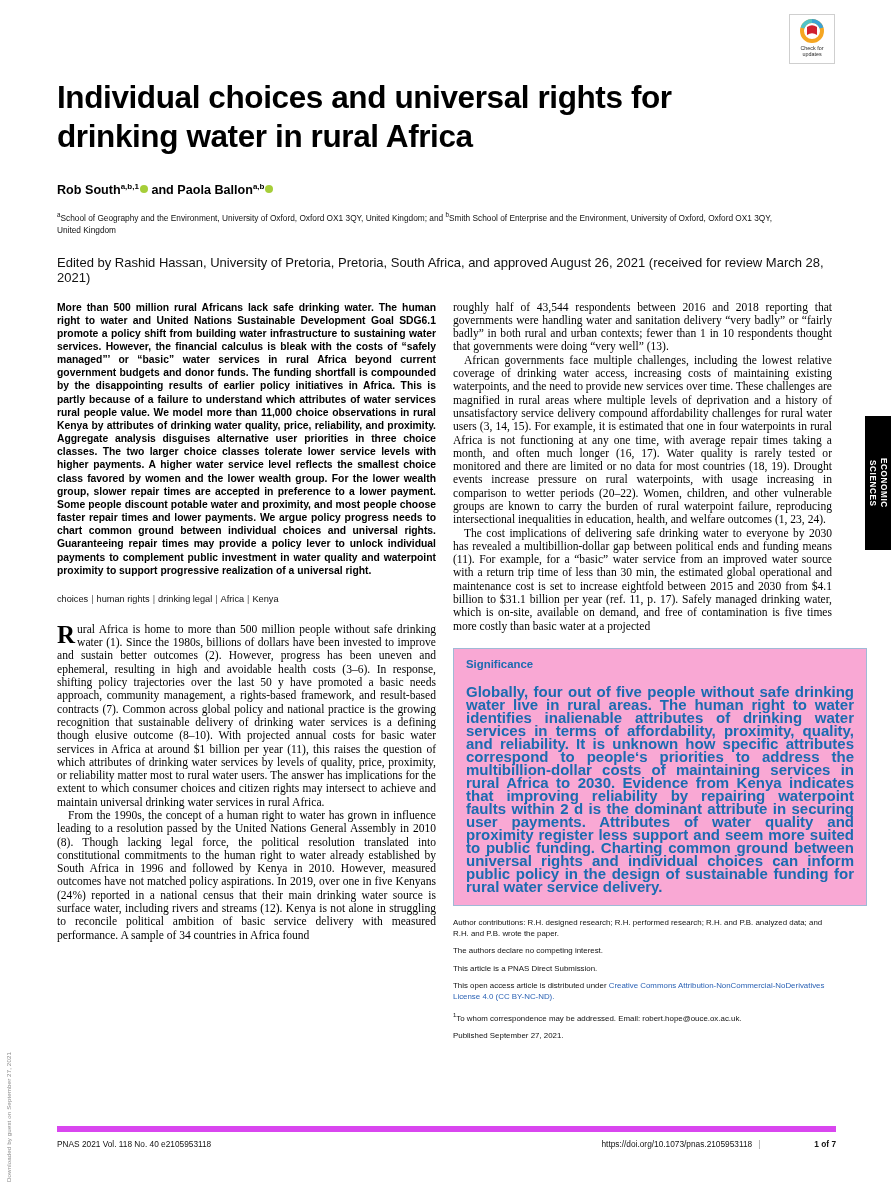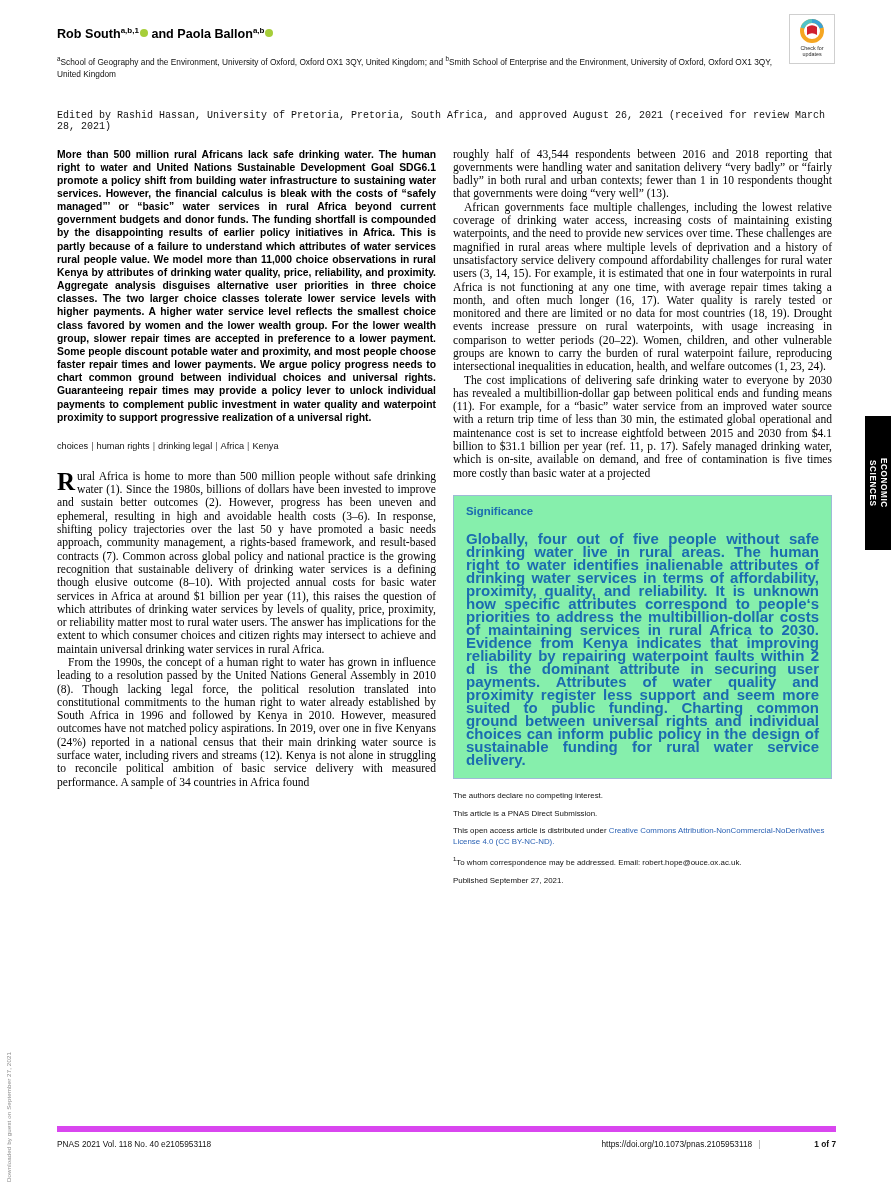--- a/index.html
+++ b/index.html
@@ -127,23 +127,23 @@
     font-family: "Liberation Sans", sans-serif;
     font-size: 8.3px;
     line-height: 11.8px;
     margin-top: 12px;
     width: 730px;
     color: #111;
   }
   .affiliations sup { font-size: 6.3px; }
 
   .edited {
-    font-family: Liberation Mono, monospace;
-    font-size: 10px;
-    margin-top: 29px;
+    font-family: Liberation Sans, sans-serif;
+    font-size: 13px;
+    margin-top: 18px;
     color: #111;
   }
 
   
   .cols {
     position: relative;
     margin-top: 16px;
     width: 779px;
   }
   .col-left {
@@ -194,24 +194,24 @@
     line-height: 21px;
     font-weight: bold;
     padding-right: 2px;
     padding-top: 1px;
   }
   .gap-top { margin-top: 19px; }
 
   
   .significance {
     margin-top: 15px;
-    background: #86efac;
+    background: #f9a8d4;
     border: 1px solid #9fb9d6;
     box-sizing: border-box;
-    width: 379px;
+    width: 414px;
     padding: 9px 12px 12px 12px;
   }
   .significance h2 {
     font-family: "Liberation Sans", sans-serif;
     font-size: 11.4px;
     font-weight: bold;
     color: #1b6bb0;
     margin: 0 0 15px 0;
   }
   .significance p {
@@ -277,20 +277,21 @@
       <path d="M7 16 L7 8 Q12 4.5 17 8 L17 16 Q12 12.5 7 16 Z" fill="#d0202e"></path>
     </svg>
     <div class="cm-label">
       <span>Check for</span><br>
       <span>updates</span>
     </div>
   </div>
 
   <div class="content">
 
+    <h1 class="title">Individual choices and universal rights for drinking water in rural Africa</h1>
 
     <div class="authors">
       <span>Rob South</span><sup>a,b,1</sup><span class="orcid"></span><span> and </span><span>Paola Ballon</span><sup>a,b</sup><span class="orcid"></span>
     </div>
 
     <div class="affiliations">
       <sup>a</sup><span>School of Geography and the Environment, University of Oxford, Oxford OX1 3QY, United Kingdom; and </span><sup>b</sup><span>Smith School of Enterprise and the Environment, University of Oxford, Oxford OX1 3QY, United Kingdom</span>
     </div>
 
     <div class="edited">Edited by Rashid Hassan, University of Pretoria, Pretoria, South Africa, and approved August 26, 2021 (received for review March 28, 2021)</div>
@@ -313,20 +314,21 @@
         <p class="body-p first">roughly half of 43,544 respondents between 2016 and 2018 reporting that governments were handling water and sanitation delivery “very badly” or “fairly badly” in both rural and urban contexts; fewer than 1 in 10 respondents thought that governments were doing “very well” (13).</p>
         <p class="body-p">African governments face multiple challenges, including the lowest relative coverage of drinking water access, increasing costs of maintaining existing waterpoints, and the need to provide new services over time. These challenges are magnified in rural areas where multiple levels of deprivation and a history of unsatisfactory service delivery compound affordability challenges for rural water users (3, 14, 15). For example, it is estimated that one in four waterpoints in rural Africa is not functioning at any one time, with average repair times taking a month, and often much longer (16, 17). Water quality is rarely tested or monitored and there are limited or no data for most countries (18, 19). Drought events increase pressure on rural waterpoints, with usage increasing in comparison to wetter periods (20–22). Women, children, and other vulnerable groups are known to carry the burden of rural waterpoint failure, reproducing intersectional inequalities in education, health, and welfare outcomes (1, 23, 24).</p>
         <p class="body-p">The cost implications of delivering safe drinking water to everyone by 2030 has revealed a multibillion-dollar gap between political ends and funding means (11). For example, for a “basic” water service from an improved water source with a return trip time of less than 30 min, the estimated global operational and maintenance cost is set to increase eightfold between 2015 and 2030 from $4.1 billion to $31.1 billion per year (ref. 11, p. 17). Safely managed drinking water, which is on-site, available on demand, and free of contamination is five times more costly than basic water at a projected</p>
 
         <div class="significance">
           <h2>Significance</h2>
           <p>Globally, four out of five people without safe drinking water live in rural areas. The human right to water identifies inalienable attributes of drinking water services in terms of affordability, proximity, quality, and reliability. It is unknown how specific attributes correspond to people‘s priorities to address the multibillion-dollar costs of maintaining services in rural Africa to 2030. Evidence from Kenya indicates that improving reliability by repairing waterpoint faults within 2 d is the dominant attribute in securing user payments. Attributes of water quality and proximity register less support and seem more suited to public funding. Charting common ground between universal rights and individual choices can inform public policy in the design of sustainable funding for rural water service delivery.</p>
         </div>
 
         <div class="footnotes">
+          <p>Author contributions: R.H. designed research; R.H. performed research; R.H. and P.B. analyzed data; and R.H. and P.B. wrote the paper.</p>
           <p>The authors declare no competing interest.</p>
           <p>This article is a PNAS Direct Submission.</p>
           <p><span>This open access article is distributed under </span><span class="lic-link">Creative Commons Attribution-NonCommercial-NoDerivatives License 4.0 (CC BY-NC-ND).</span></p>
           <p><sup>1</sup><span>To whom correspondence may be addressed. Email: robert.hope@ouce.ox.ac.uk.</span></p>
           <p>Published September 27, 2021.</p>
         </div>
       </div>
 
     </div>
   </div>

